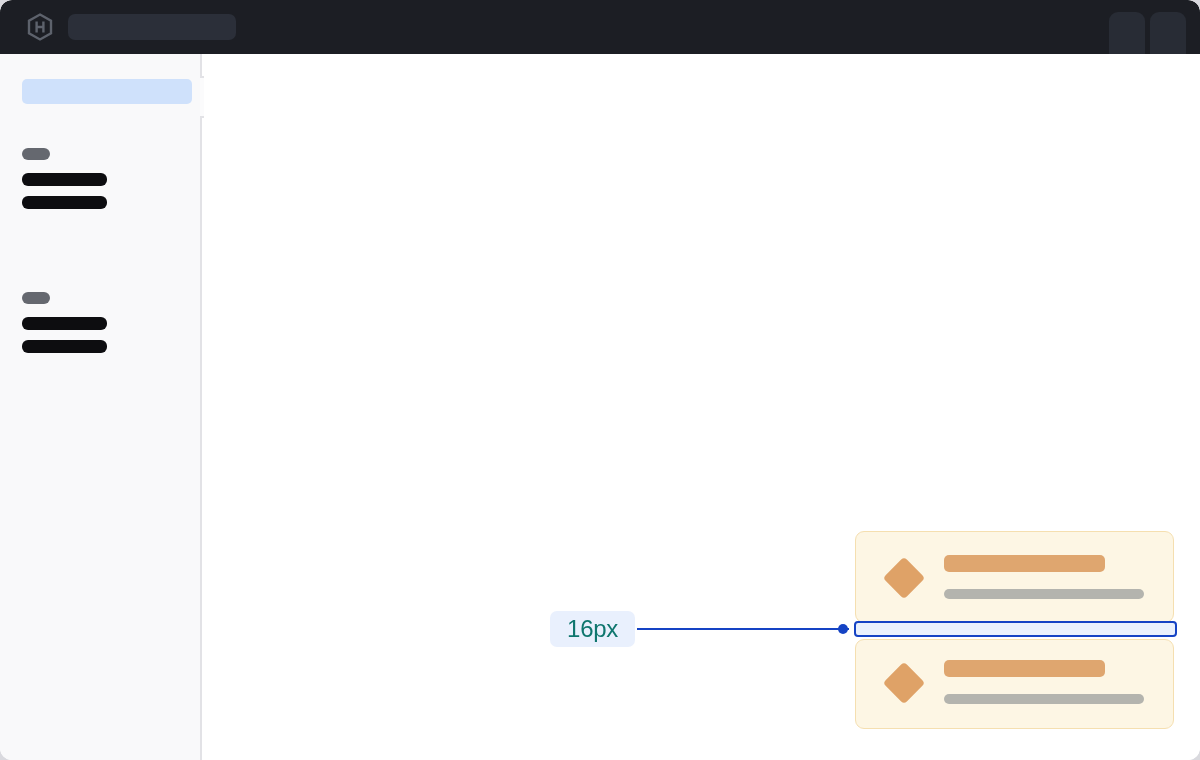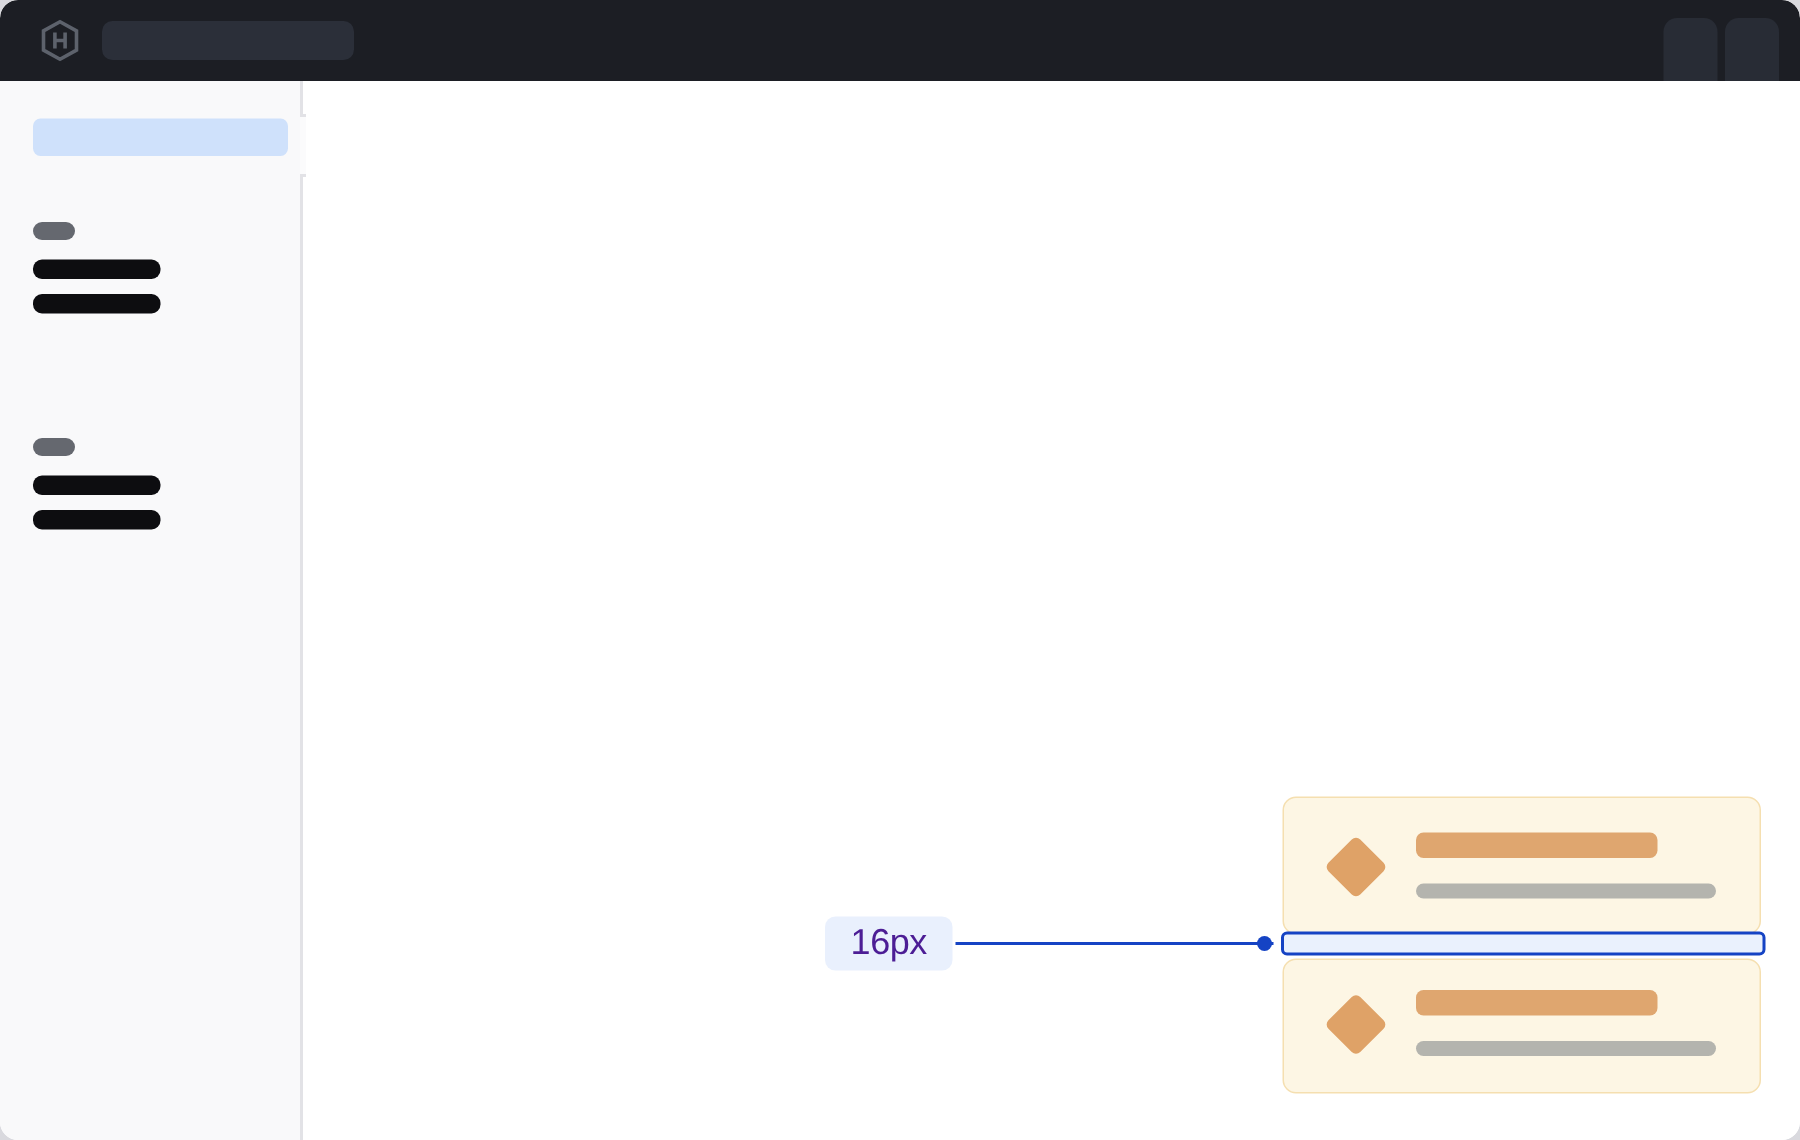--- a/index.html
+++ b/index.html
@@ -187,21 +187,21 @@
     position: absolute;
     left: 346px; top: 557px;
     width: 85px; height: 36px;
     background: #e9f0fd;
     border-radius: 7px;
     display: flex;
     align-items: center;
     justify-content: center;
   }
   #measure-label-text {
-    color: #4c1d95;
+    color: #0f766e;
     font-size: 24px;
     font-family: "Liberation Sans", sans-serif;
     letter-spacing: -0.3px;
   }
 </style>
 </head>
 <body>
 
 <div id="app-window">
 

